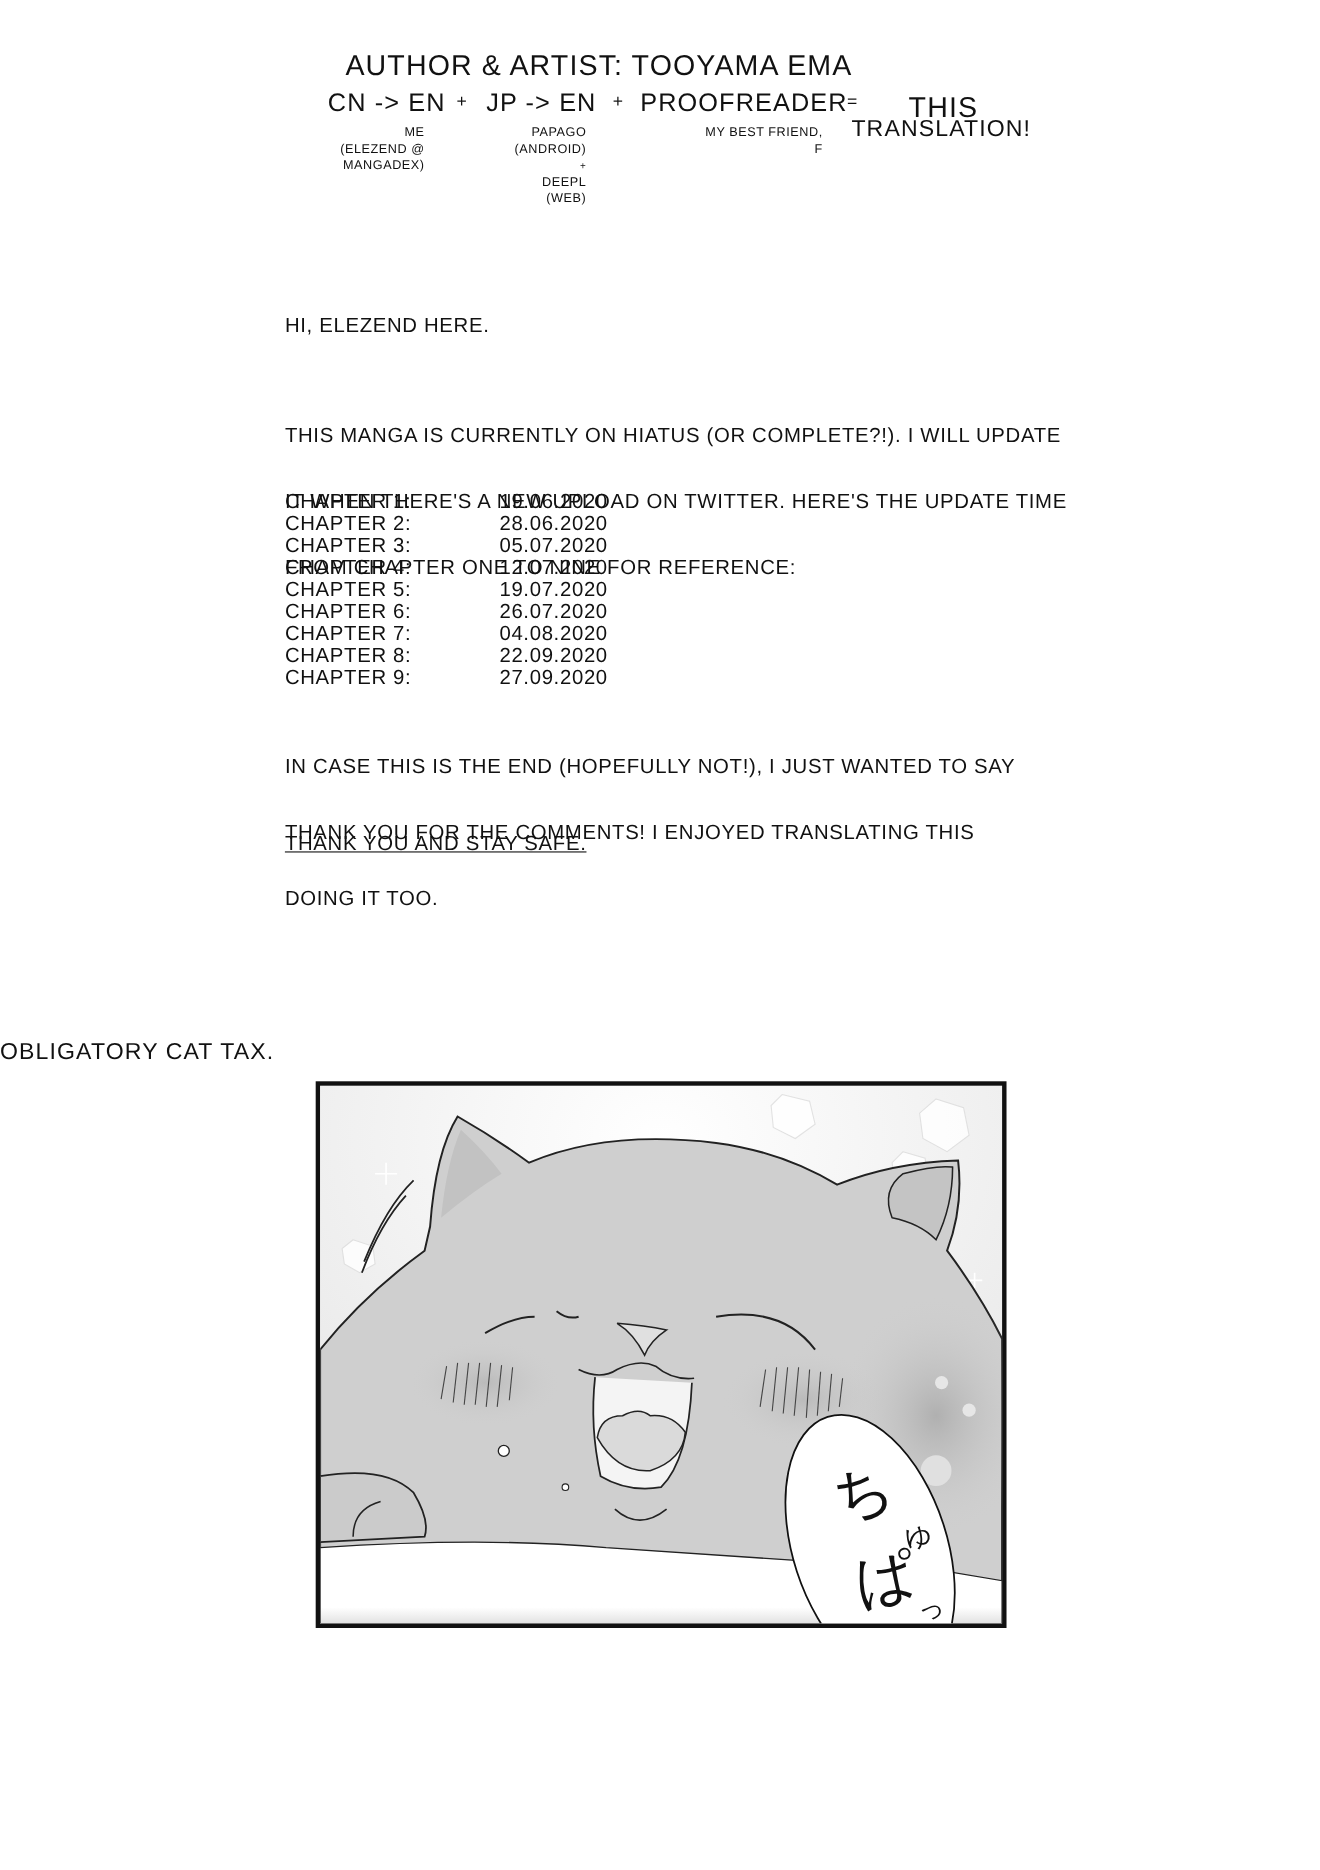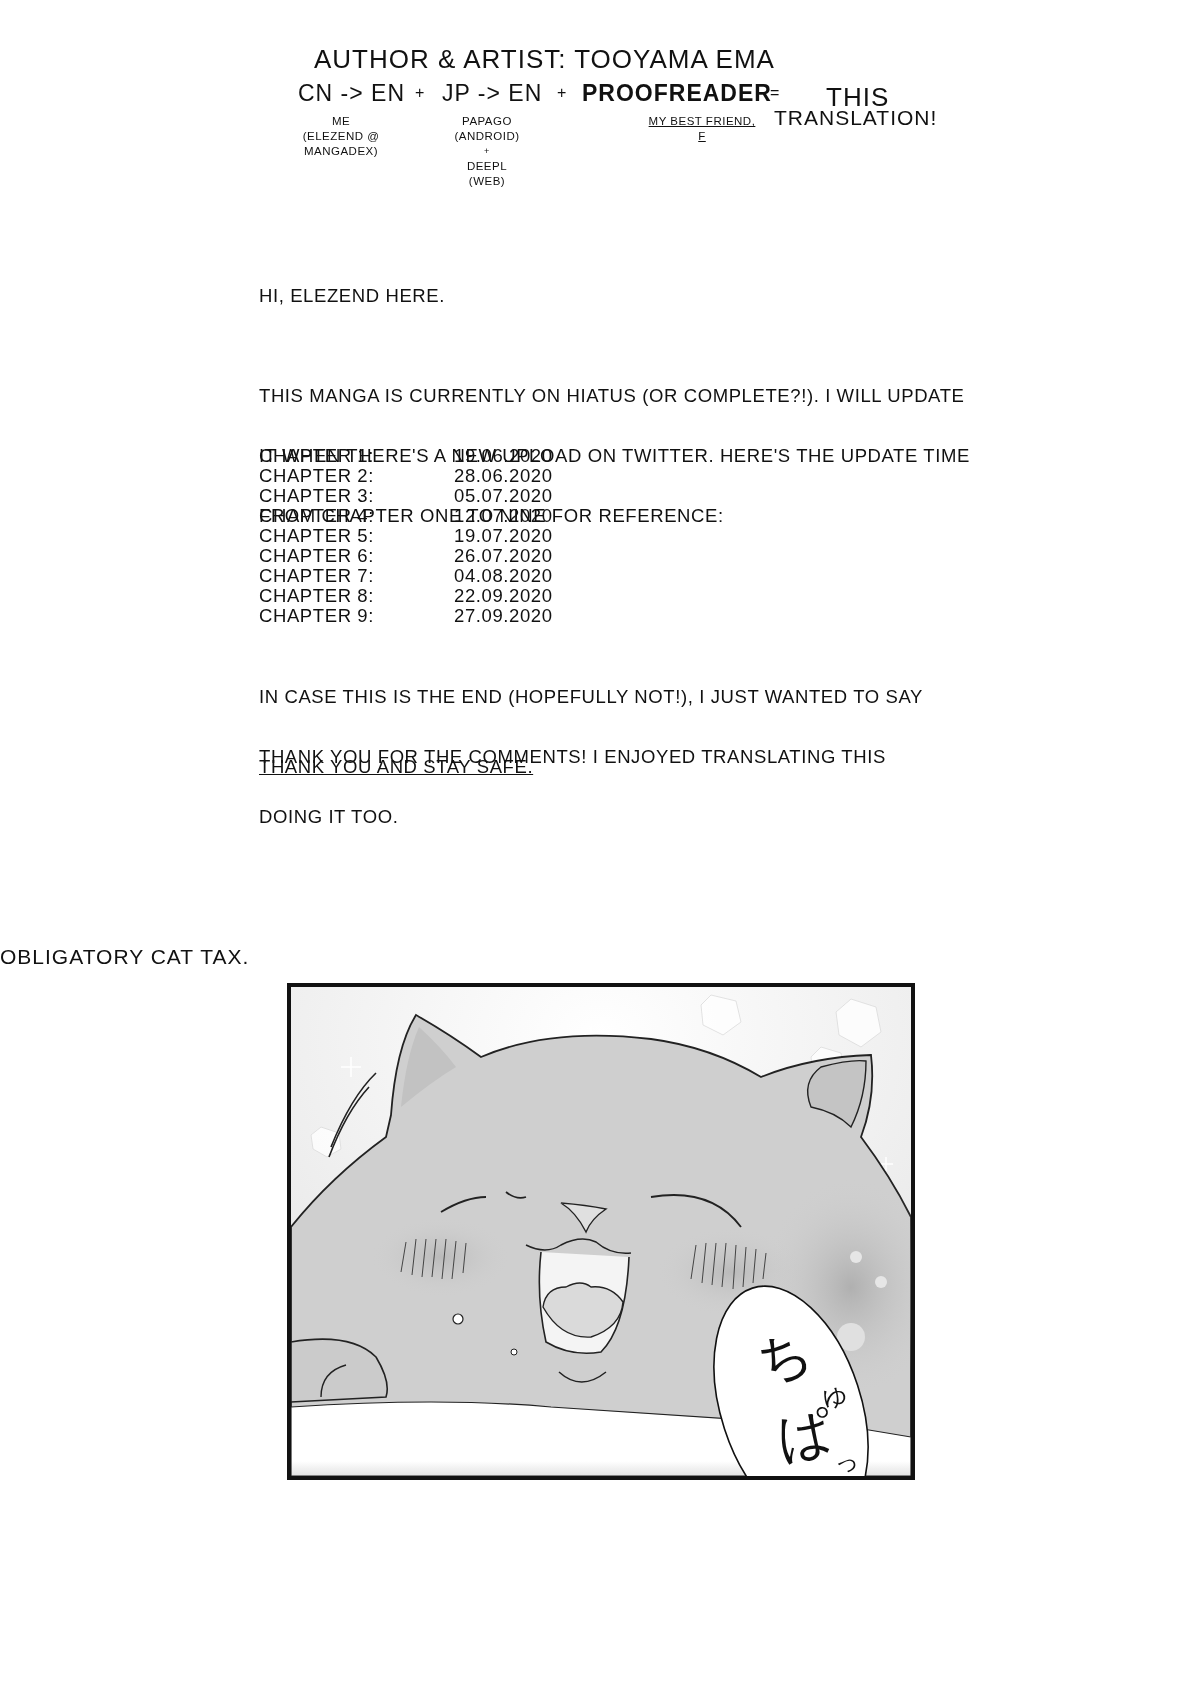--- a/index.html
+++ b/index.html
@@ -1,58 +1,58 @@
 <!DOCTYPE html>
 <html><head>
 <meta charset="utf-8">
 <style>
   html, body { margin:0; padding:0; background:#ffffff; }
   body { width:1200px; height:1700px; position:relative; overflow:hidden;
          font-family:"Liberation Sans", "DejaVu Sans", sans-serif; color:#111; }
   .abs { position:absolute; }
   .hdr-title { left:298px; top:44px; font-size:26px; font-weight:400; letter-spacing:1px;margin-left:16px; }
   .eq-row span { position:absolute; top:80px; font-size:23px; letter-spacing:1px; }
-  .sub { position:absolute; font-size:11.5px; text-align:center; line-height:15px; letter-spacing:0.5px; }
+  .sub { position:absolute; font-size:11.5px; text-align:right; line-height:15px; letter-spacing:0.5px; }
   .body-text { position:absolute; left:259px; font-size:18.5px; line-height:20px; letter-spacing:0.6px; white-space:pre; }
   .chap-table { position:absolute; left:259px; top:446px; font-size:18.5px; line-height:20px; letter-spacing:0.6px; }
   .chap-row { display:flex; height:20px; }
   .chap-label { width:195px; }
   .cat-title { position:absolute; left:0; width:1200px; text-align:left; top:945px; font-size:21px; letter-spacing:1px; }
   .panel { position:absolute; left:287px; top:983px; width:620px; height:489px; border:4px solid #111; background:#f2f2f2; overflow:hidden; }
   .panel svg { display:block; }
 </style>
 </head>
 <body>
 
 <div class="abs hdr-title">AUTHOR &amp; ARTIST: TOOYAMA EMA</div>
 
 <div class="eq-row">
   <span style="left:298px;">CN -&gt; EN</span>
   <span style="left:415px; font-size:16px; top:84px;">+</span>
   <span style="left:442px;">JP -&gt; EN</span>
   <span style="left:557px; font-size:16px; top:84px;">+</span>
-  <span style="left:582px;font-weight:bold;">PROOFREADER</span>
+  <span style="left:582px;">PROOFREADER</span>
   <span style="left:770px; font-size:16px; top:84px;">=</span>
   <span style="left:826px; top:82px; font-size:26px;">THIS</span>
   <span style="left:774px; top:106px; font-size:21px;">TRANSLATION!</span>
 </div>
 
 <div class="sub" style="left:296px; top:114px; width:90px;">
   <div>ME</div>
   <div>(ELEZEND @</div>
   <div>MANGADEX)</div>
 </div>
 <div class="sub" style="left:441px; top:114px; width:92px;">
   <div>PAPAGO</div>
   <div>(ANDROID)</div>
   <div style="font-size:9px;">+</div>
   <div>DEEPL</div>
   <div>(WEB)</div>
 </div>
-<div class="sub" style="left:632px; top:114px; width:140px;text-decoration:underline;">
+<div class="sub" style="left:608px; top:114px; width:140px;">
   <div>MY BEST FRIEND,</div>
   <div>F</div>
 </div>
 
 <div class="body-text" style="top:286px;">HI, ELEZEND HERE.</div>
 
 <div class="body-text" style="top:346px;">
   <div>THIS MANGA IS CURRENTLY ON HIATUS (OR COMPLETE?!). I WILL UPDATE</div>
   <div>IT WHEN THERE'S A NEW UPLOAD ON TWITTER. HERE'S THE UPDATE TIME</div>
   <div>FROM CHAPTER ONE TO NINE FOR REFERENCE:</div>

